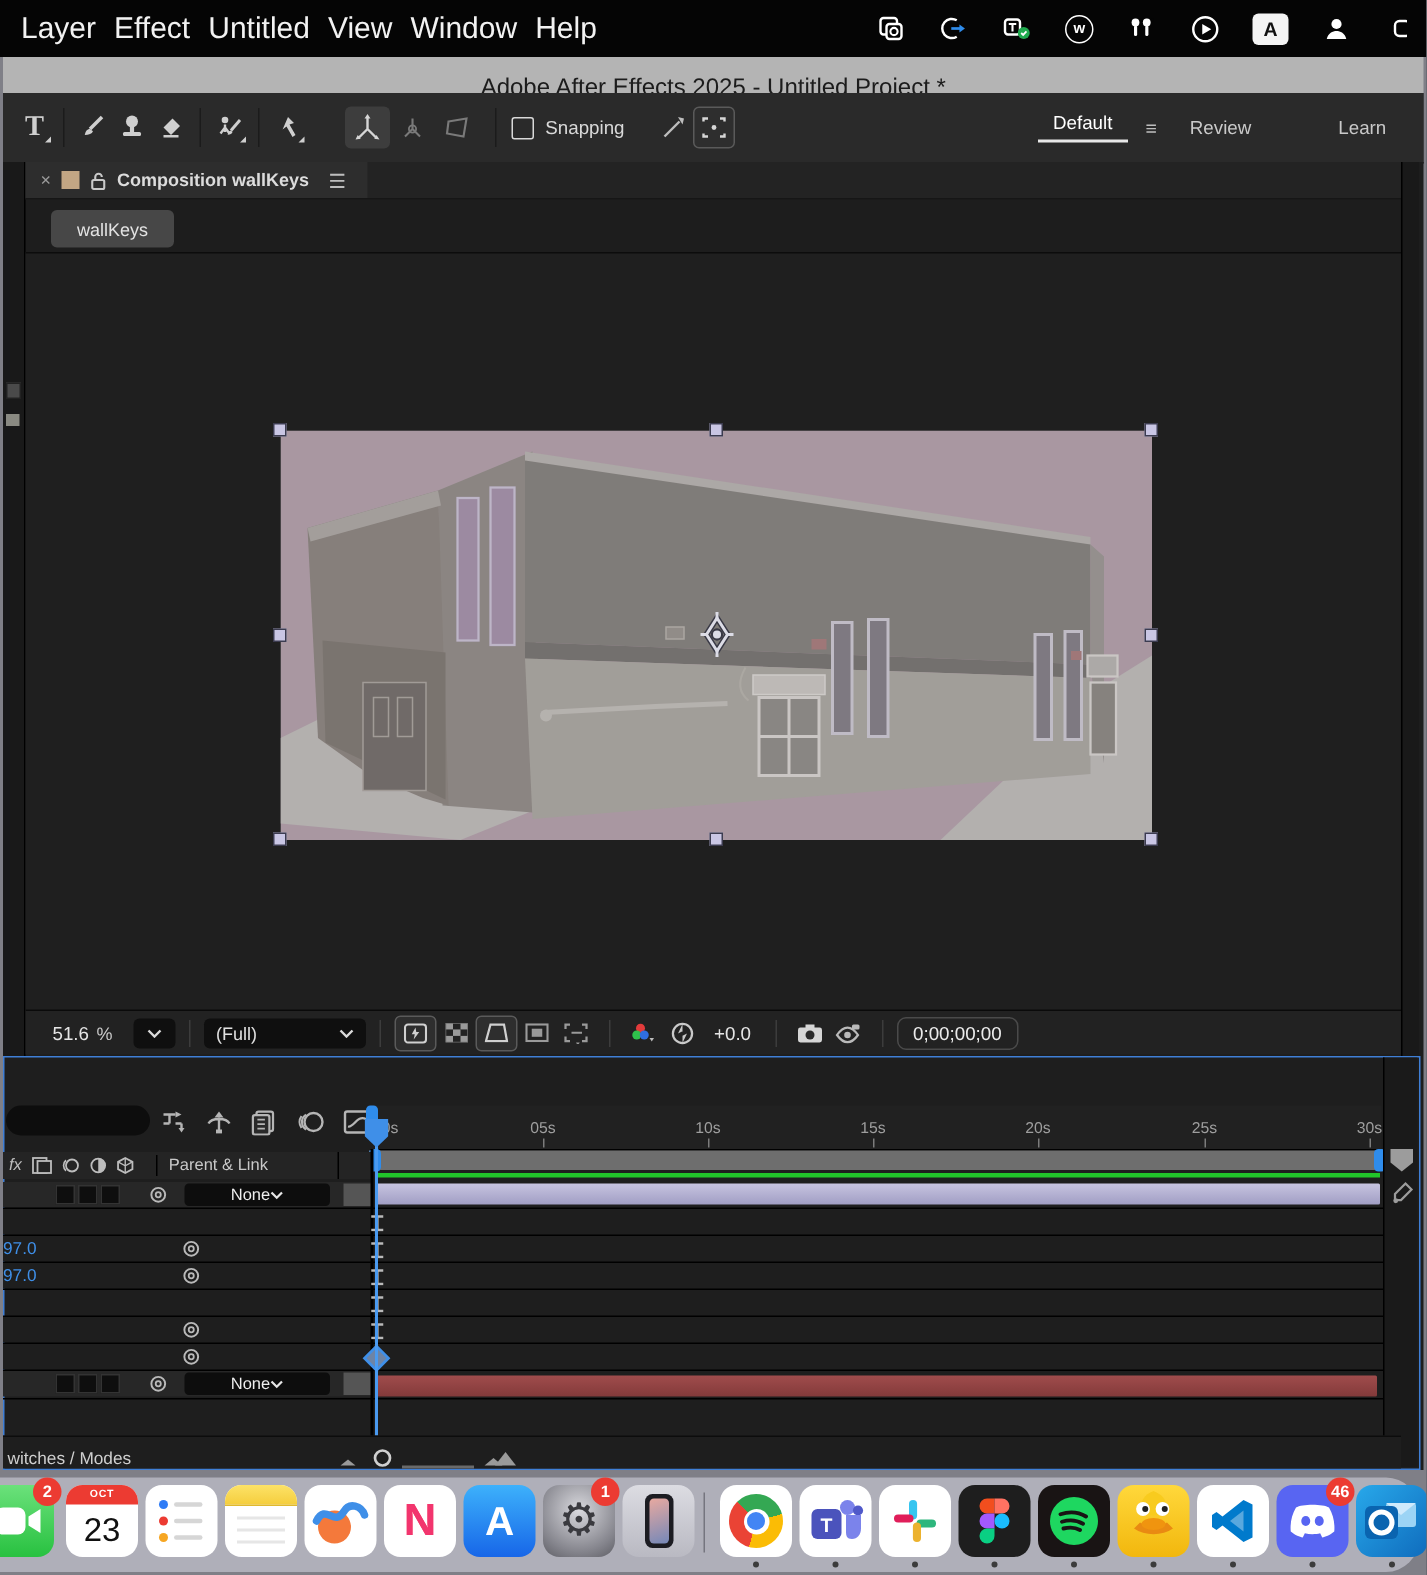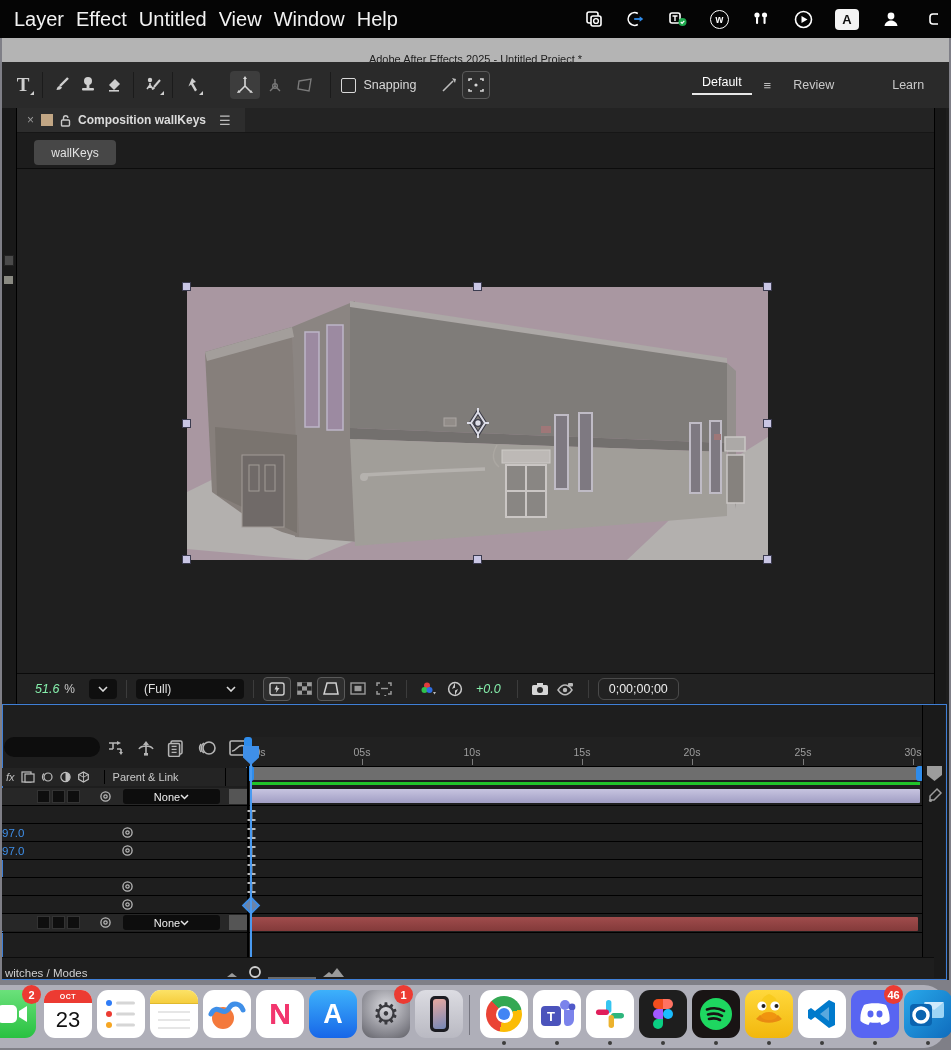--- a/index.html
+++ b/index.html
@@ -7,21 +7,21 @@
           font-family:"Liberation Sans",sans-serif;-webkit-font-smoothing:antialiased;}
   .abs{position:absolute;}
   
   .menubar{left:0;top:0;width:951px;height:38px;background:#050505;display:flex;align-items:center;color:#f2f2f2;}
   .menu-item{font-size:20px;margin:0 6px;white-space:nowrap;}
   .menu-item:first-child{margin-left:14px;font-weight:400;}
   .status-icons{position:absolute;right:8px;top:0;height:38px;display:flex;align-items:center;gap:22px;}
   .sicon{width:20px;height:20px;display:flex;align-items:center;justify-content:center;color:#fff;}
   
   .titlebar{left:2px;top:38px;width:947px;height:24px;background:#b4b4b4;display:flex;align-items:center;justify-content:center;}
-  .titlebar span{font-size:11px;color:#1c1c1c;margin-top:17px;}
+  .titlebar span{font-size:16px;color:#1c1c1c;margin-top:17px;}
   
   .toolbar{left:2px;top:62px;width:947px;height:46px;background:#2a2a2a;border-bottom:1px solid #0a0a0a;}
   .toolpanel{position:absolute;top:0;height:46px;background:#2a2a2a;display:flex;align-items:center;}
   .tooldiv{width:1px;height:26px;background:#1b1b1b;margin:0 6px;}
   .tool{width:26px;height:26px;display:flex;align-items:center;justify-content:center;color:#cfcfcf;position:relative;}
   .corner:after{content:"";position:absolute;right:2px;bottom:3px;border-left:4px solid transparent;border-bottom:4px solid #cfcfcf;}
   .axisbtn{width:30px;height:28px;display:flex;align-items:center;justify-content:center;border-radius:4px;}
   .axisbtn.active{background:#3d3d3d;}
   .chk{width:13px;height:13px;border:1.6px solid #d9d9d9;border-radius:2px;margin-right:8px;}
   .snap-label{color:#d9d9d9;font-size:12.5px;}
@@ -37,21 +37,21 @@
   .tab-swatch{width:12px;height:12px;background:#c2a684;}
   .comp-tab .ttl{color:#dcdcdc;font-size:12px;font-weight:bold;}
   .hamb{color:#bdbdbd;font-size:13px;letter-spacing:0;}
   .crumb{left:34px;top:140px;width:82px;height:25px;background:#474747;border-radius:4px;display:flex;align-items:center;justify-content:center;}
   .crumb span{color:#e3e3e3;font-size:12px;}
   .viewer{left:17px;top:168px;width:917px;height:505px;background:#1f1f1f;border-top:1px solid #0c0c0c;}
   
   .handle{position:absolute;width:9px;height:9px;background:#c9c6e4;border:1px solid #3c3c50;box-sizing:border-box;}
   
   .comp-bar{left:17px;top:673px;width:917px;height:29px;background:#222;border-top:1px solid #0a0a0a;display:flex;align-items:center;}
-  .blue{color:#86efac;font-style:italic;}
+  .blue{color:#e5e5e5;}
   .cb-div{width:1px;height:18px;background:#3c3c3c;margin:0 9px;}
   .pill{background:#0f0f0f;border-radius:4px;height:20px;display:flex;align-items:center;color:#e0e0e0;font-size:12px;}
   .cb-btn{width:26px;height:22px;display:flex;align-items:center;justify-content:center;border-radius:4px;}
   .cb-btn.bordered{border:1px solid #5a5a5a;background:#2e2e2e;}
   .tc-pill{border:1px solid #4a4a4a;border-radius:6px;height:20px;padding:0 10px;display:flex;align-items:center;color:#ececec;font-size:12.5px;}
   
   .tl{left:2px;top:704px;width:945px;height:276px;background:#1e1e1e;border:1px solid #3f7fd6;box-sizing:border-box;}
   .tl-search{left:4px;top:737px;width:96px;height:20px;background:#0d0d0d;border-radius:10px;}
   .tl-icon{color:#b5b5b5;}
   .ruler{left:249px;top:737px;width:672px;height:29px;background:#212121;border-bottom:1px solid #000;}

